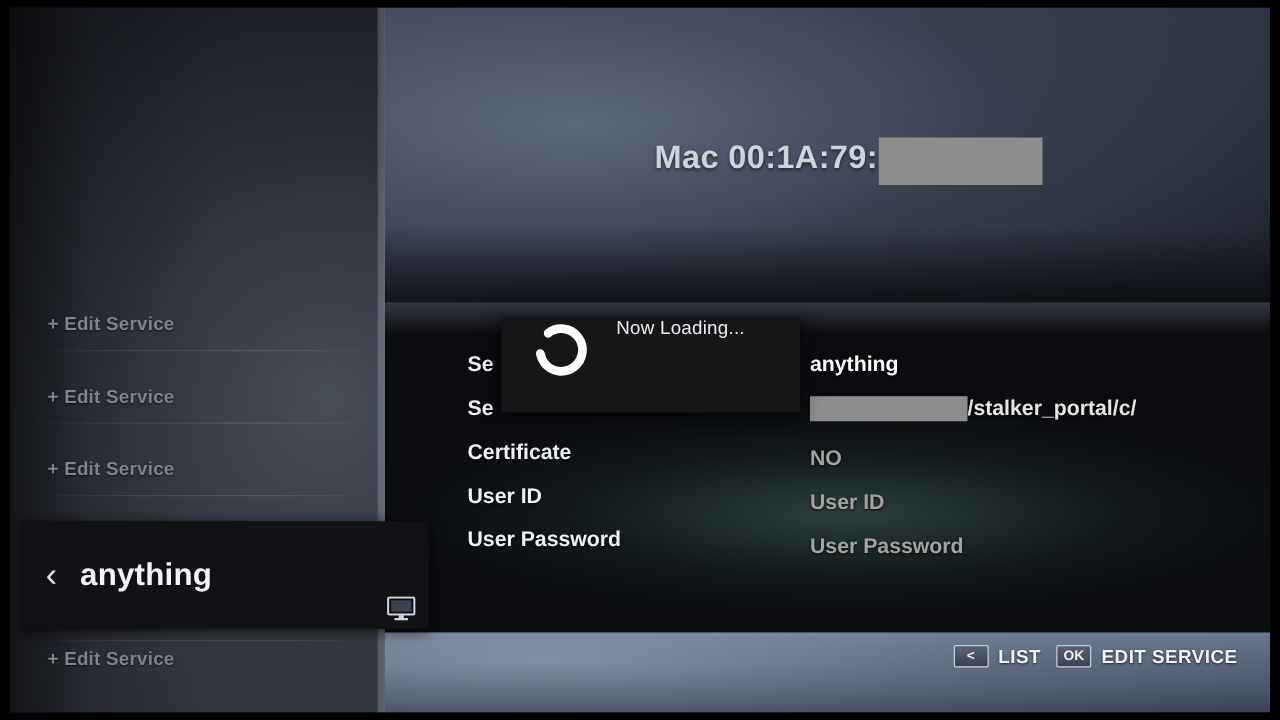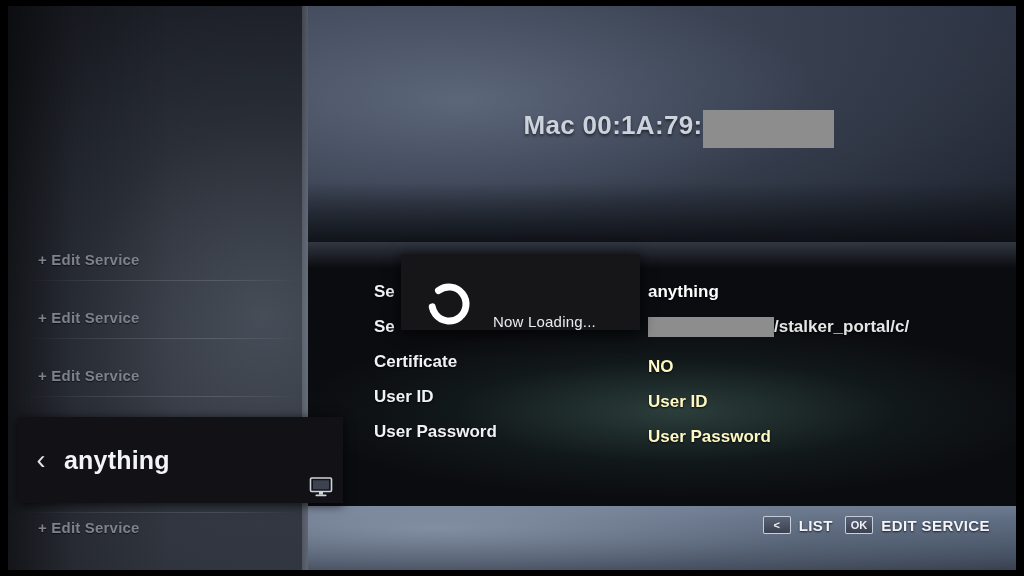--- a/index.html
+++ b/index.html
@@ -56,27 +56,27 @@
     background:radial-gradient(75% 46% at 52% 64%, rgba(120,178,162,.30) 0%, rgba(60,110,100,.12) 42%, rgba(0,0,0,0) 72%);}
   #detail:after{content:"";position:absolute;left:0;top:0;width:100%;height:26px;
     background:linear-gradient(180deg,rgba(120,134,156,.35),rgba(0,0,0,0));}
 
   .row{position:absolute;left:0;width:708px;height:35px;display:flex;align-items:center;z-index:4;}
   .row .k{position:absolute;left:66px;color:#f0f2f6;font-size:17px;font-weight:700;
     text-shadow:0 1px 2px rgba(0,0,0,.8);}
   .row .v{position:absolute;left:340px;font-size:17px;font-weight:700;display:flex;align-items:center;
     text-shadow:0 1px 2px rgba(0,0,0,.8);}
   .v.strong{color:#ffffff;}
-  .v.muted{color:#fef9c3;margin-top:11px;}
+  .v.muted{color:#a3a3a3;margin-top:11px;}
   .url-redaction{display:inline-block;width:126px;height:20px;background:#8d8d8d;vertical-align:middle;}
   .url-tail{color:#e5e5e5;}
 
   
   #loading-dialog{position:absolute;left:93px;top:12px;width:239px;height:76px;background:#161618;
-    box-shadow:0 3px 14px rgba(0,0,0,.8);display:flex;align-items:flex-end;z-index:20;}
+    box-shadow:0 3px 14px rgba(0,0,0,.8);display:flex;align-items:flex-start;z-index:20;}
   #spinner{margin-left:22px;width:52px;height:52px;flex:0 0 auto;}
   #loading-text{margin-left:18px;color:#e9ebef;font-size:15px;font-weight:400;letter-spacing:.2px;}
 
   
   #bottombar{position:absolute;left:0;top:500px;width:708px;height:64px;
     background:
       radial-gradient(120% 160% at 18% 35%, rgba(164,176,194,.55) 0%, rgba(120,132,152,.25) 45%, rgba(0,0,0,0) 78%),
       linear-gradient(180deg,#6d7b91 0%,#5d6b80 22%,#4e5a6e 55%,#434e60 80%,#38414f 100%);}
   #hints{position:absolute;right:26px;top:10px;display:flex;align-items:center;gap:12px;}
   .hint{display:flex;align-items:center;gap:8px;}

